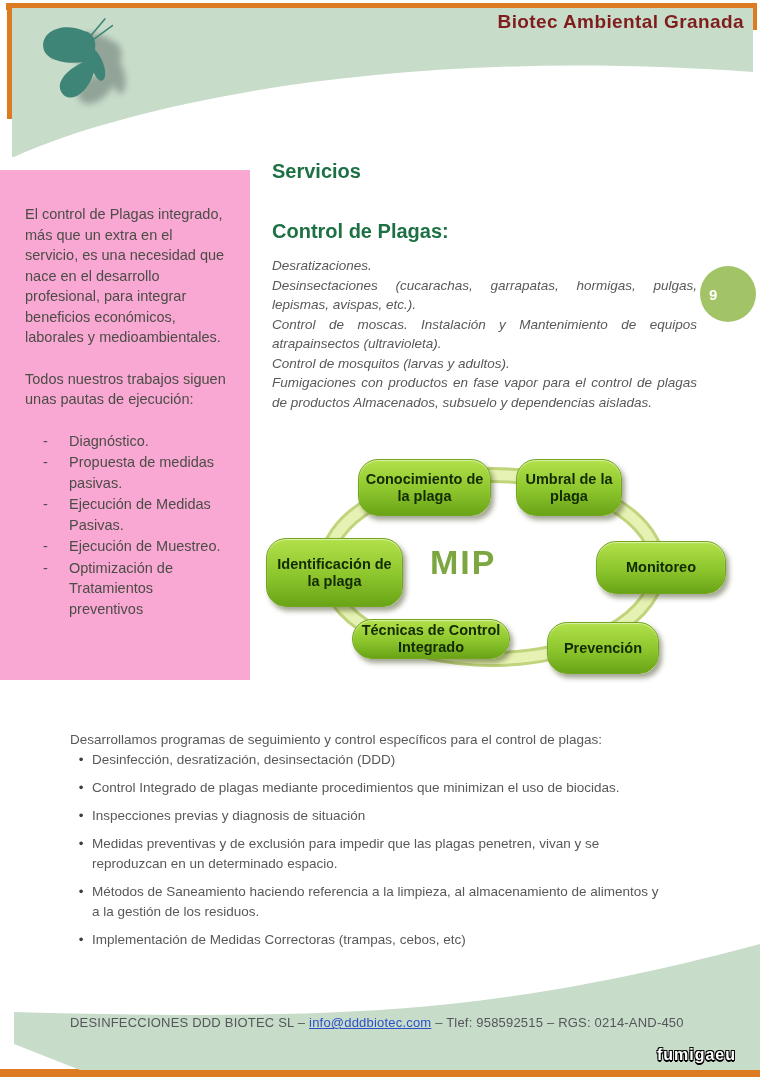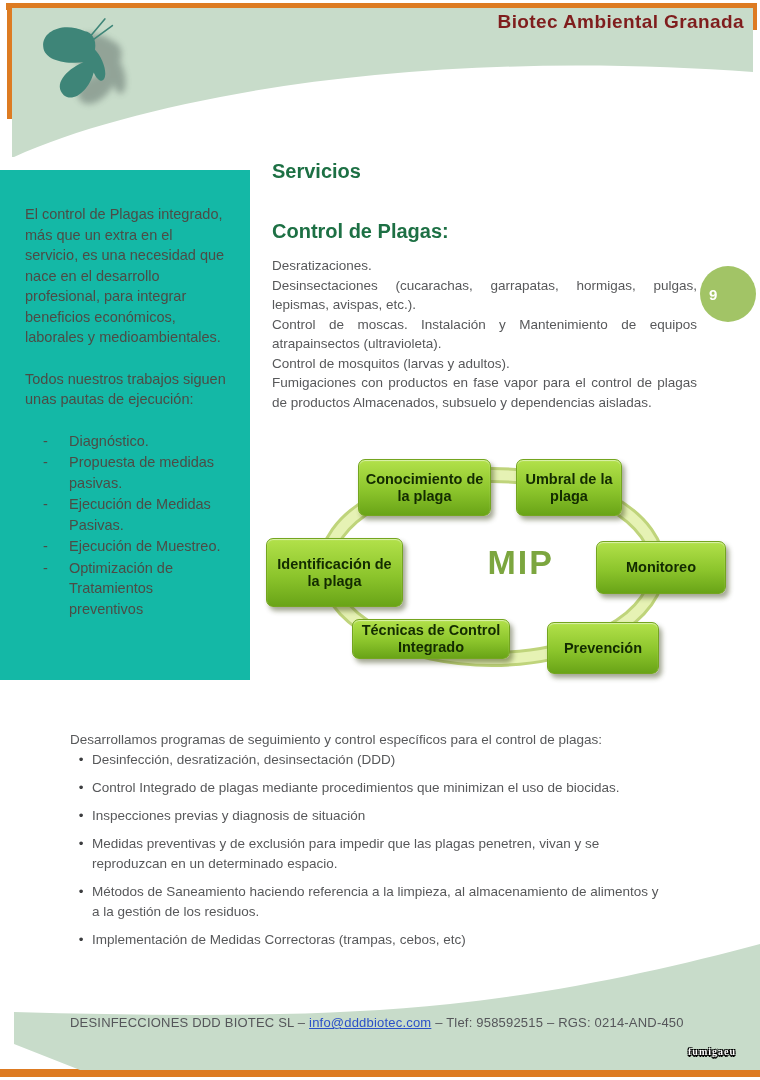--- a/index.html
+++ b/index.html
@@ -17,21 +17,21 @@
   
   .header-wave { position:absolute; left:0; top:0; width:760px; height:165px; }
   .butterfly   { position:absolute; left:40px; top:14px; width:130px; height:105px; }
   .brand {
     position:absolute; right:16px; top:11px;
     font-size:19px; font-weight:bold; color:#7f1d1d; letter-spacing:.4px;
   }
   
   .sidebar {
     position:absolute; left:0; top:170px; width:250px; height:510px;
-    background:#14b8a6; color:#4c4c46;
+    background:#f9a8d4; color:#4c4c46;
     padding:34px 22px 0 25px; font-size:14.5px; line-height:20.5px;
   }
   .sidebar p { margin-bottom:21px; }
   .side-steps { margin-top:2px; }
   .step { display:flex; margin:0 0 1px 18px; }
   .step::before { content:"-"; width:26px; flex:0 0 26px; }
   .step span { width:158px; }
   
   .badge {
     position:absolute; left:700px; top:266px; width:56px; height:56px;
@@ -43,59 +43,59 @@
   .title {
     position:absolute; left:272px; top:160px;
     font-size:20px; font-weight:bold; color:#1d7044;
   }
   .section-heading {
     position:absolute; left:272px; top:220px;
     font-size:20px; font-weight:bold; color:#1d7044;
   }
   .services-par { position:absolute; left:272px; top:256px; width:425px;
     font-size:13.5px; line-height:19.5px; }
-  .jline { text-align:justify; }
+  .jline { text-align:justify;font-style:italic; }
   
   .diagram { position:absolute; left:262px; top:440px; width:460px; height:250px; }
   .ring { position:absolute; left:0; top:0; width:460px; height:250px; }
   .node {
     position:absolute; display:flex; align-items:center; justify-content:center;
     text-align:center; font-weight:bold; font-size:14.5px; line-height:17px;
     color:#132b01; padding:4px 6px;
     background:linear-gradient(180deg,#b2e14a 0%, #8cc52c 55%, #69a417 100%);
-    border:1px solid #74a51f; border-radius:7px;
+    border:1px solid #74a51f; border-radius:20px;
     box-shadow:3px 4px 5px rgba(50,60,15,.45), inset 0 1px 1px rgba(255,255,255,.55);
   }
   .node-conocimiento { left:96px;  top:19px;  width:133px; height:57px; }
   .node-umbral       { left:254px; top:19px;  width:106px; height:57px; }
   .node-identificacion { left:4px; top:98px;  width:137px; height:69px; }
   .node-monitoreo    { left:334px; top:101px; width:130px; height:53px; }
   .node-tecnicas     { left:90px;  top:179px; width:158px; height:40px; }
   .node-prevencion   { left:285px; top:182px; width:112px; height:52px; }
   .mip-label {
-    position:absolute; left:168px; top:103px; width:124px; text-align:right;
+    position:absolute; left:168px; top:103px; width:124px; text-align:left;
     font-size:34px; font-weight:bold; color:#7ca63f; letter-spacing:2px;
   }
   
   .programs { position:absolute; left:70px; top:730px; width:635px;
     font-size:13.5px; line-height:20px; }
   .programs .intro { }
   .bullet-item { display:flex; margin-bottom:8px; }
   .bullet-item::before { content:"\2022"; width:22px; flex:0 0 22px; text-align:center; color:#3c3d3f; }
   .bullet-item span { max-width:575px; }
   
   .footer-wave { position:absolute; left:0; top:930px; width:760px; height:150px; }
   .footer-line {
     position:absolute; left:70px; top:1015px; width:620px;
     font-size:13px; color:#55565a; letter-spacing:.2px;
   }
   .footer-line a { color:#2b50c8; text-decoration:underline; cursor:pointer; }
   .watermark {
     position:absolute; right:24px; top:1046px;
-    font-family:Liberation Serif, serif; font-weight:bold; font-size:10px;
+    font-family:Liberation Sans, sans-serif; font-weight:bold; font-size:16px;
     color:#ffffff; letter-spacing:1px;
     text-shadow:-1px -1px 0 #000, 1px -1px 0 #000, -1px 1px 0 #000, 1px 1px 0 #000, 0 2px 0 #000;
   }
 </style>
 </head>
 <body>
 
 <div class="page">
 
   <div class="border-top"></div>

